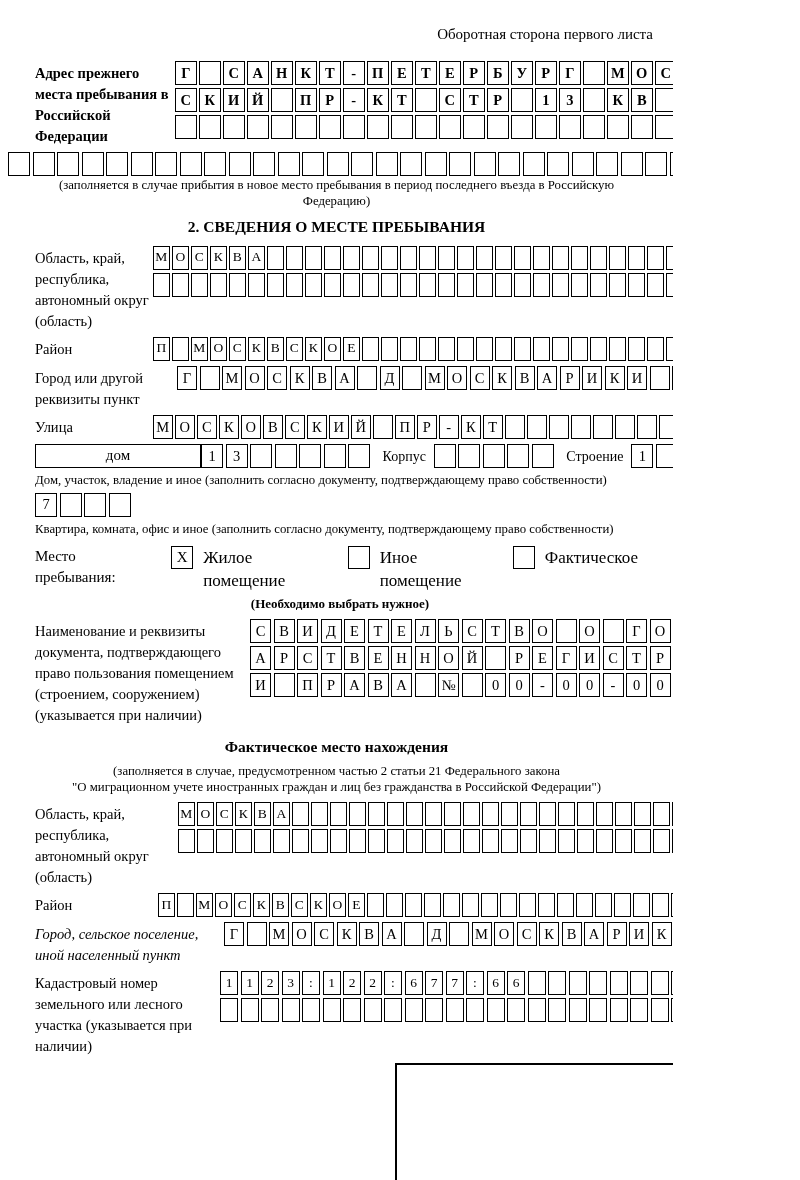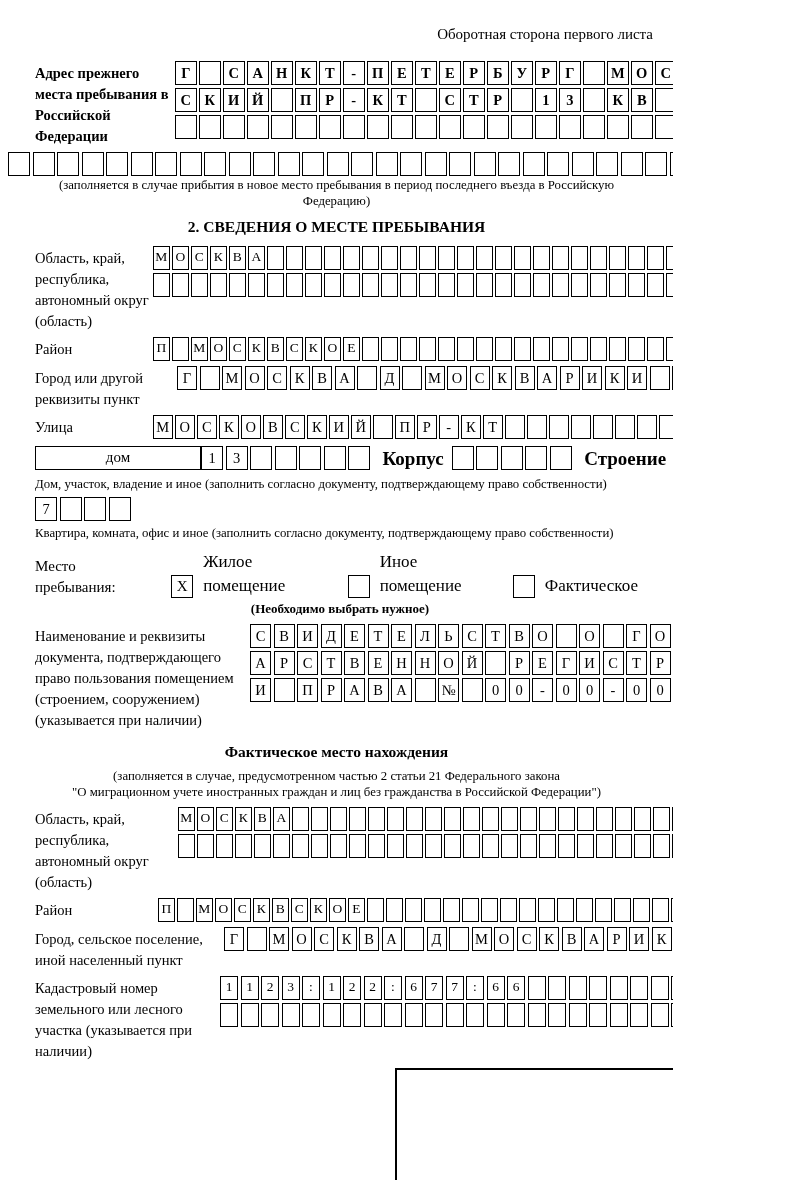--- a/index.html
+++ b/index.html
@@ -10,21 +10,21 @@
     font-size:15px;line-height:1.4;position:relative;overflow:hidden;
   }
   .corner{text-align:right;margin-right:-15px;font-size:15px;}
   .frow{display:flex;align-items:flex-start;margin-bottom:5px;}
   .lbl{flex:none;font-size:14.5px;line-height:21px;padding-top:2px;}
   .w135{width:140px;}
   .w118{width:118px;}
   .w142{width:142px;}
   .w143{width:143px;}
   .w123{width:123px;}
-  .w189{width:189px;}
+  .w189{width:189px;font-style:italic;}
   .w185{width:185px;}
   .w215{width:215px;padding-right:8px;box-sizing:border-box;}
   .cellcol{display:flex;flex-direction:column;gap:3px;}
   .cells{display:flex;flex-wrap:nowrap;}
   .cell{
     flex:none;height:22px;border:1.5px solid #000;margin-right:2.5px;
     display:flex;align-items:center;justify-content:center;
     font-size:14.5px;font-family:"Liberation Serif","DejaVu Serif",serif;
   }
   .cz24 .cell{width:19.5px;}
@@ -38,27 +38,27 @@
   .fullrow{margin:3px 0 2px -27px;}
   .note{font-size:12.8px;line-height:1.25;}
   .center{text-align:center;}
   .sec-title{font-weight:bold;text-align:center;font-size:15.5px;margin:6px 0 8px 0;}
   .widebox{
     flex:none;border:1.5px solid #000;height:22px;display:flex;
     align-items:center;justify-content:center;font-size:15px;
   }
   .dombox{width:164px;}
   .kvbox{width:194px;}
-  .inline-lbl{font-size:19px;margin:2px 8px 0 10px;flex:none;font-weight:bold;}
+  .inline-lbl{font-size:14px;margin:2px 8px 0 10px;flex:none;}
   .chk{
     flex:none;width:20px;height:21px;border:1.6px solid #000;
     display:flex;align-items:center;justify-content:center;
     font-size:15px;margin:0 10px;
   }
-  .stayrow{display:flex;align-items:flex-end;margin:8px 0 2px 0;}
+  .stayrow{display:flex;align-items:flex-start;margin:8px 0 2px 0;}
   .staylbl{font-size:15px;margin-right:2px;}
   .opt{font-size:17px;}
   .smallnote{font-size:13px;text-align:center;width:430px;margin:1px 0 6px 90px;font-weight:bold;}
   .fact-title{font-weight:bold;text-align:center;font-size:15.5px;margin:10px 0 6px 0;}
   .stampbox{
     width:356px;height:176px;border:2px solid #000;margin-left:360px;margin-top:6px;
   }
   .mb2{margin-bottom:2px;}
 </style>
 </head>

